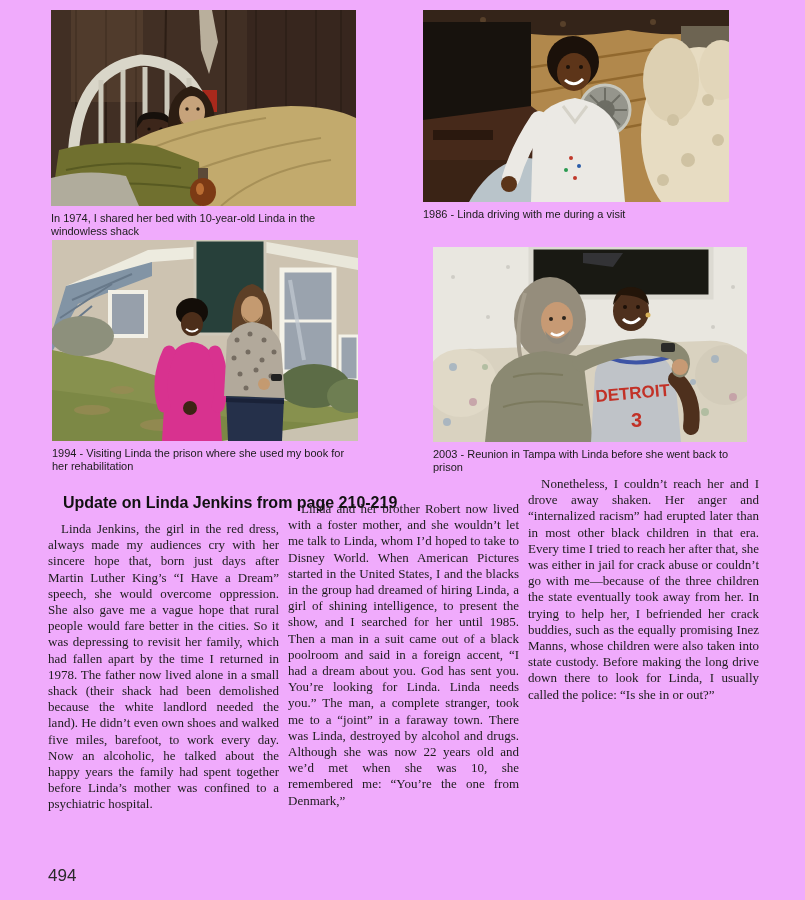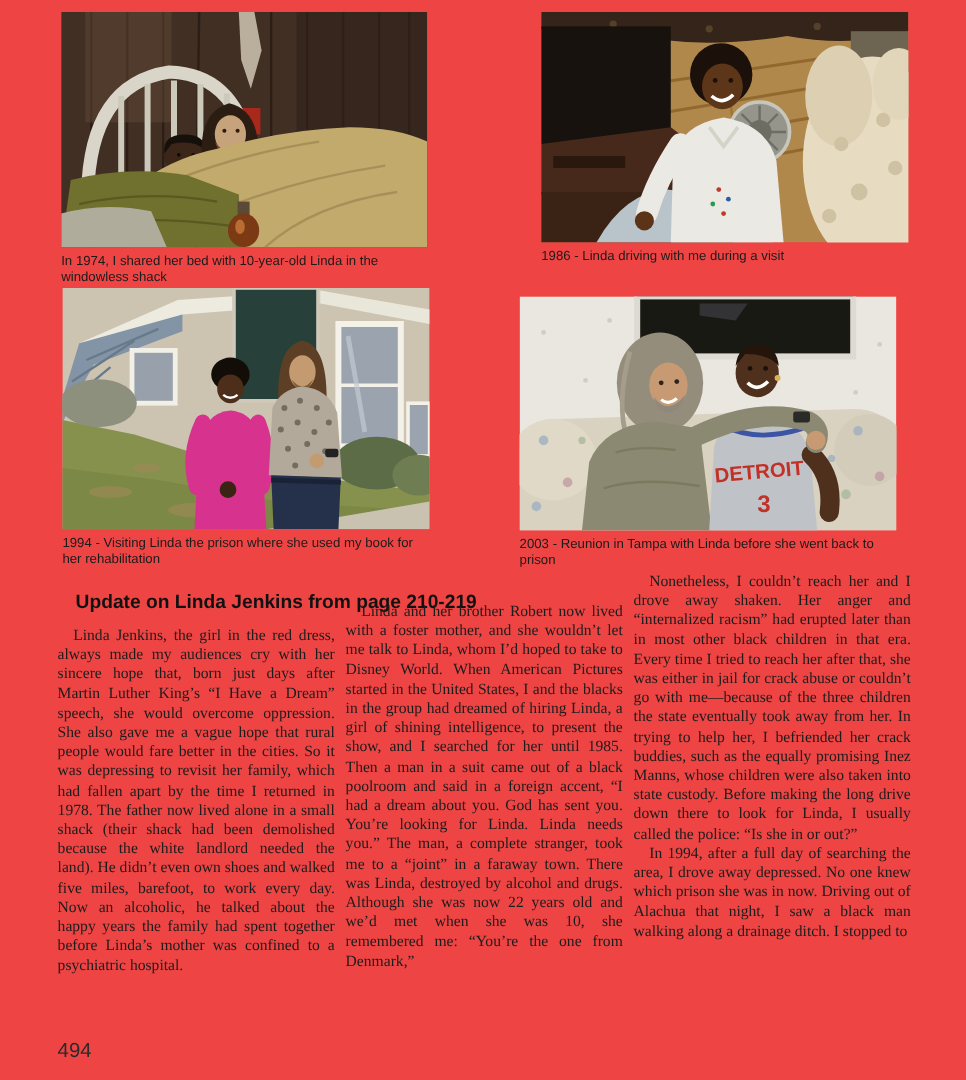--- a/index.html
+++ b/index.html
@@ -1,33 +1,33 @@
 <!DOCTYPE html>
 <html><head>
 <meta charset="utf-8">
 <style>
   html,body{margin:0;padding:0;background:#ffffff;}
   .page{
     position:relative;
     width:805px;height:900px;
-    background:#ef4444;
+    background:#f0abfc;
     font-family:"Liberation Sans",sans-serif;
     overflow:hidden;
   }
   figure.photo{position:absolute;margin:0;}
   figure.photo svg{display:block;}
   figcaption{
     margin-top:6px;
     font-size:11px;
     line-height:13px;
     color:#1b1b1b;
     font-family:"Liberation Sans",sans-serif;
   }
   #ph1{left:51px;top:10px;width:305px;}
-  #ph2{left:451px;top:10px;width:306px;}
+  #ph2{left:423px;top:10px;width:306px;}
   #ph3{left:52px;top:240px;width:306px;}
   #ph4{left:433px;top:247px;width:314px;}
 
   .heading{
     position:absolute;left:55px;top:486px;width:470px;
     margin:8px;
     font-size:16px;font-weight:bold;color:#111;
     font-family:"Liberation Sans",sans-serif;
   }
   .col{
@@ -290,18 +290,17 @@
   <div class="col" id="col1">
     <p class="indent">Linda Jenkins, the girl in the red dress, always made my audiences cry with her sincere hope that, born just days after Martin Luther King’s “I Have a Dream” speech, she would overcome oppression. She also gave me a vague hope that rural people would fare better in the cities. So it was depressing to revisit her family, which had fallen apart by the time I returned in 1978. The father now lived alone in a small shack (their shack had been demolished because the white landlord needed the land). He didn’t even own shoes and walked five miles, barefoot, to work every day. Now an alcoholic, he talked about the happy years the family had spent together before Linda’s mother was confined to a psychiatric hospital.</p>
   </div>
 
   <div class="col" id="col2">
     <p class="indent">Linda and her brother Robert now lived with a foster mother, and she wouldn’t let me talk to Linda, whom I’d hoped to take to Disney World. When American Pictures started in the United States, I and the blacks in the group had dreamed of hiring Linda, a girl of shining intelligence, to present the show, and I searched for her until 1985. Then a man in a suit came out of a black poolroom and said in a foreign accent, “I had a dream about you. God has sent you. You’re looking for Linda. Linda needs you.” The man, a complete stranger, took me to a “joint” in a faraway town. There was Linda, destroyed by alcohol and drugs. Although she was now 22 years old and we’d met when she was 10, she remembered me: “You’re the one from Denmark,”</p>
   </div>
 
   <div class="col" id="col3">
     <p class="indent">Nonetheless, I couldn’t reach her and I drove away shaken. Her anger and “internalized racism” had erupted later than in most other black children in that era. Every time I tried to reach her after that, she was either in jail for crack abuse or couldn’t go with me—because of the three children the state eventually took away from her. In trying to help her, I befriended her crack buddies, such as the equally promising Inez Manns, whose children were also taken into state custody. Before making the long drive down there to look for Linda, I usually called the police: “Is she in or out?”</p>
-    <p class="indent">In 1994, after a full day of searching the area, I drove away depressed. No one knew which prison she was in now. Driving out of Alachua that night, I saw a black man walking along a drainage ditch. I stopped to</p>
   </div>
 
   <div class="page-number">494</div>
 
 </div>
 
 </body></html>

